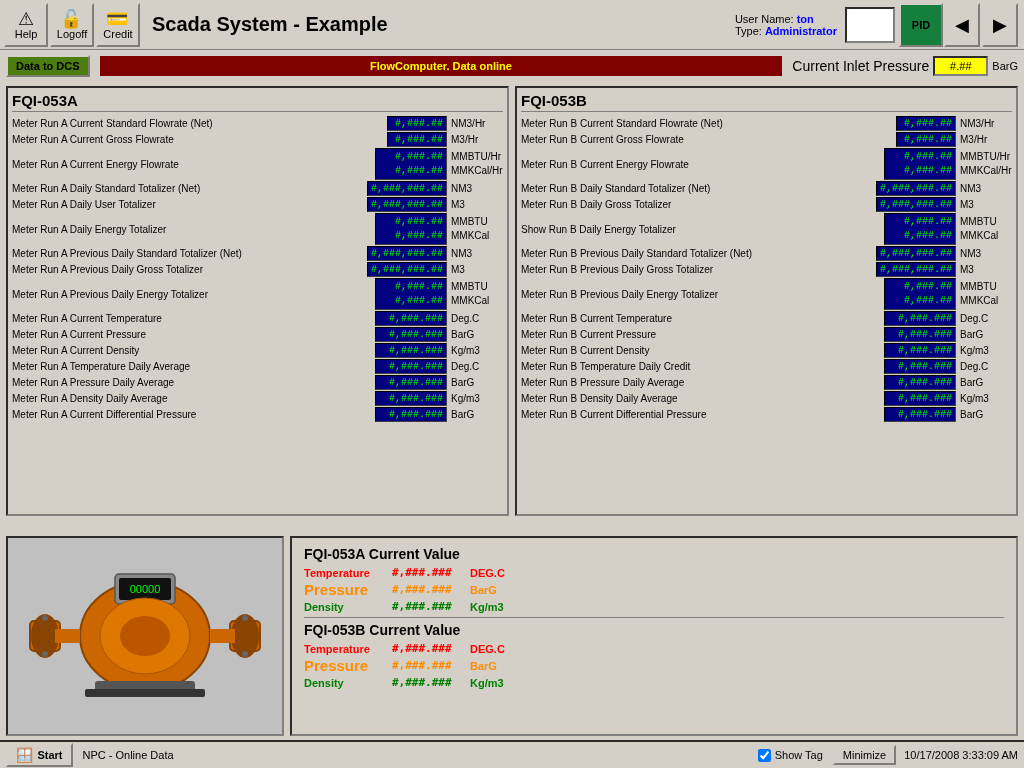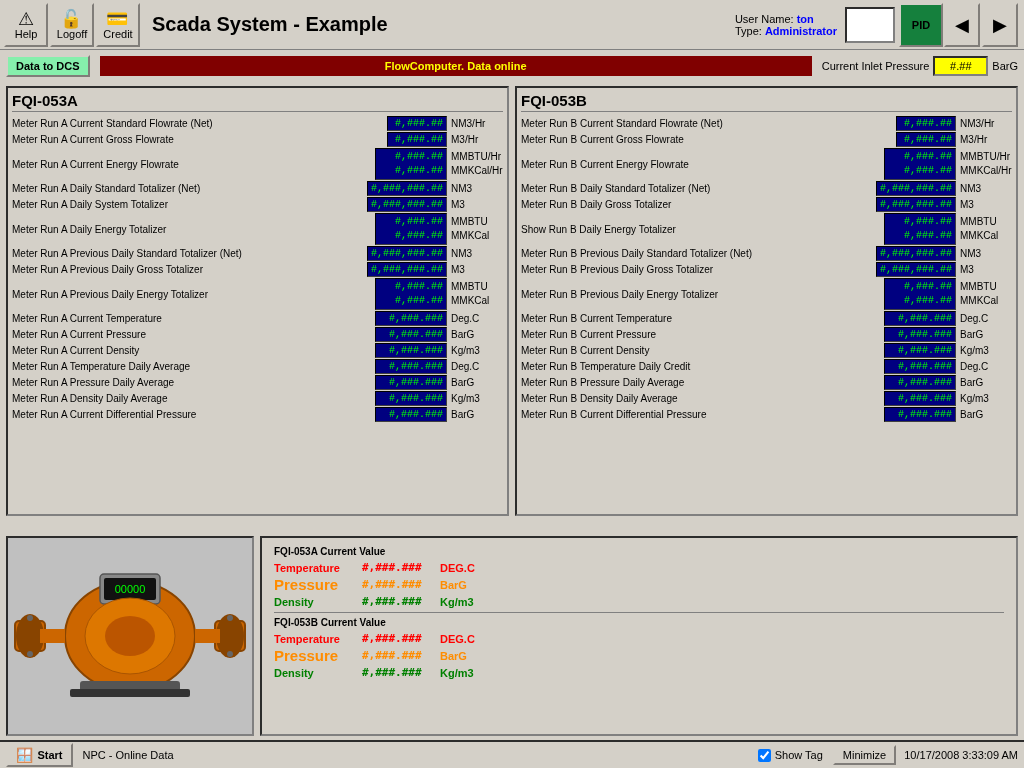--- a/index.html
+++ b/index.html
@@ -85,42 +85,42 @@
     
     #topbar {
       display: flex;
       align-items: center;
       padding: 4px 6px;
       background: #d4d0c8;
       height: 32px;
     }
     .dcs-btn {
       border: 2px outset #d4d0c8;
-      background: #86efac;
+      background: #4d7c0f;
       padding: 3px 8px;
       cursor: pointer;
       font-weight: bold;
       font-size: 11px;
     }
     .status-bar {
       flex: 1;
       text-align: center;
       background: #800000;
       color: #ffff00;
       font-weight: bold;
       padding: 3px;
       margin: 0 10px;
       font-size: 12px;
     }
     .pressure-section {
       display: flex;
       align-items: center;
       gap: 4px;
     }
-    .pressure-label { font-size: 11px; }
+    .pressure-label { font-size: 14px; }
     .pressure-value {
       background: #ffff00;
       border: 2px inset #808080;
       padding: 2px 6px;
       font-size: 11px;
       color: #000;
       width: 55px;
       text-align: center;
     }
     .pressure-unit { font-size: 11px; }
@@ -188,42 +188,42 @@
       min-width: 52px;
     }
 
     
     #bottom-row {
       display: flex;
       gap: 6px;
       height: 200px;
     }
     .image-panel {
-      width: 248px;
+      width: 278px;
       border: 2px inset #808080;
       background: #c0c0c0;
       display: flex;
       align-items: center;
       justify-content: center;
       overflow: hidden;
     }
     
     .meter-img {
       width: 240px;
       height: 180px;
     }
 
     .current-value-panel {
       flex: 1;
       border: 2px inset #808080;
       background: #d4d0c8;
       padding: 8px 12px;
     }
     .cv-title {
-      font-size: 10px;
+      font-size: 14px;
       font-weight: bold;
       color: #000;
       margin-bottom: 4px;
     }
     .cv-row {
       display: flex;
       align-items: center;
       margin-bottom: 2px;
       gap: 8px;
     }
@@ -366,21 +366,21 @@
             <span class="row-label">Meter Run A Current Energy Flowrate</span>
             <span class="value-double value-box-wide">#,###.##<br>#,###.##</span>
             <span class="row-unit multi-unit">MMBTU/Hr<br>MMKCal/Hr</span>
           </div>
           <div class="data-row">
             <span class="row-label">Meter Run A Daily Standard Totalizer (Net)</span>
             <span class="value-box value-box-wide">#,###,###.##</span>
             <span class="row-unit">NM3</span>
           </div>
           <div class="data-row">
-            <span class="row-label">Meter Run A Daily System Totalizer</span>
+            <span class="row-label">Meter Run A Daily User Totalizer</span>
             <span class="value-box value-box-wide">#,###,###.##</span>
             <span class="row-unit">M3</span>
           </div>
           <div class="data-row">
             <span class="row-label">Meter Run A Daily Energy Totalizer</span>
             <span class="value-double value-box-wide">#,###.##<br>#,###.##</span>
             <span class="row-unit multi-unit">MMBTU<br>MMKCal</span>
           </div>
           <div class="data-row">
             <span class="row-label">Meter Run A Previous Daily Standard Totalizer (Net)</span>

